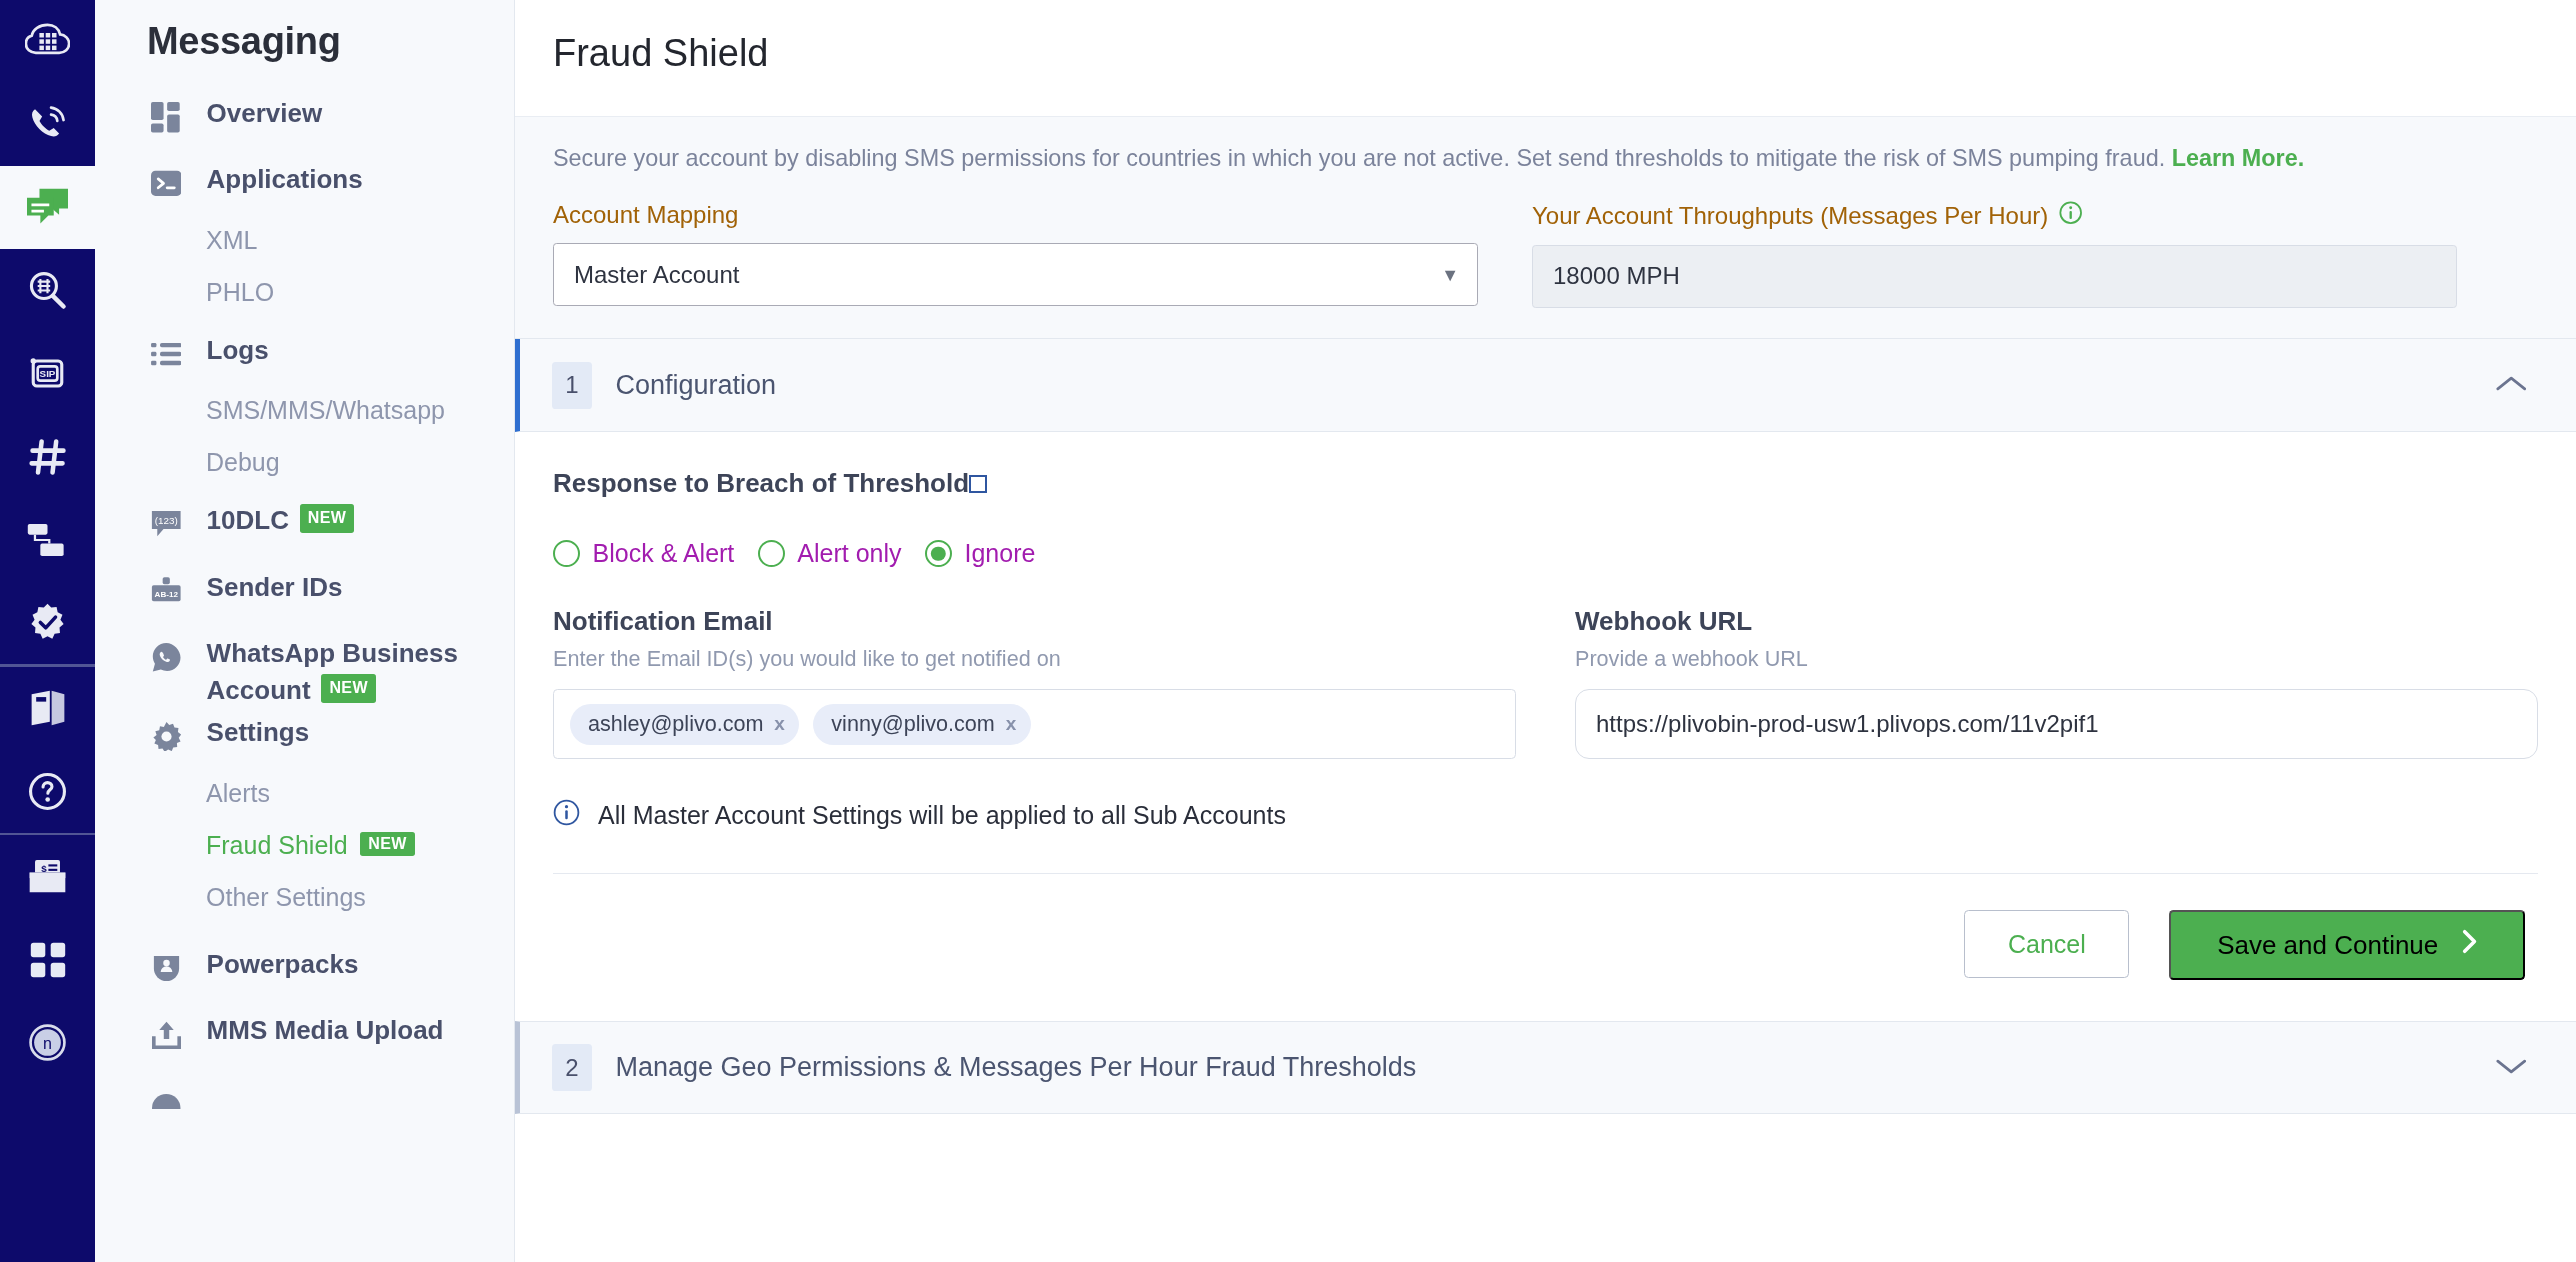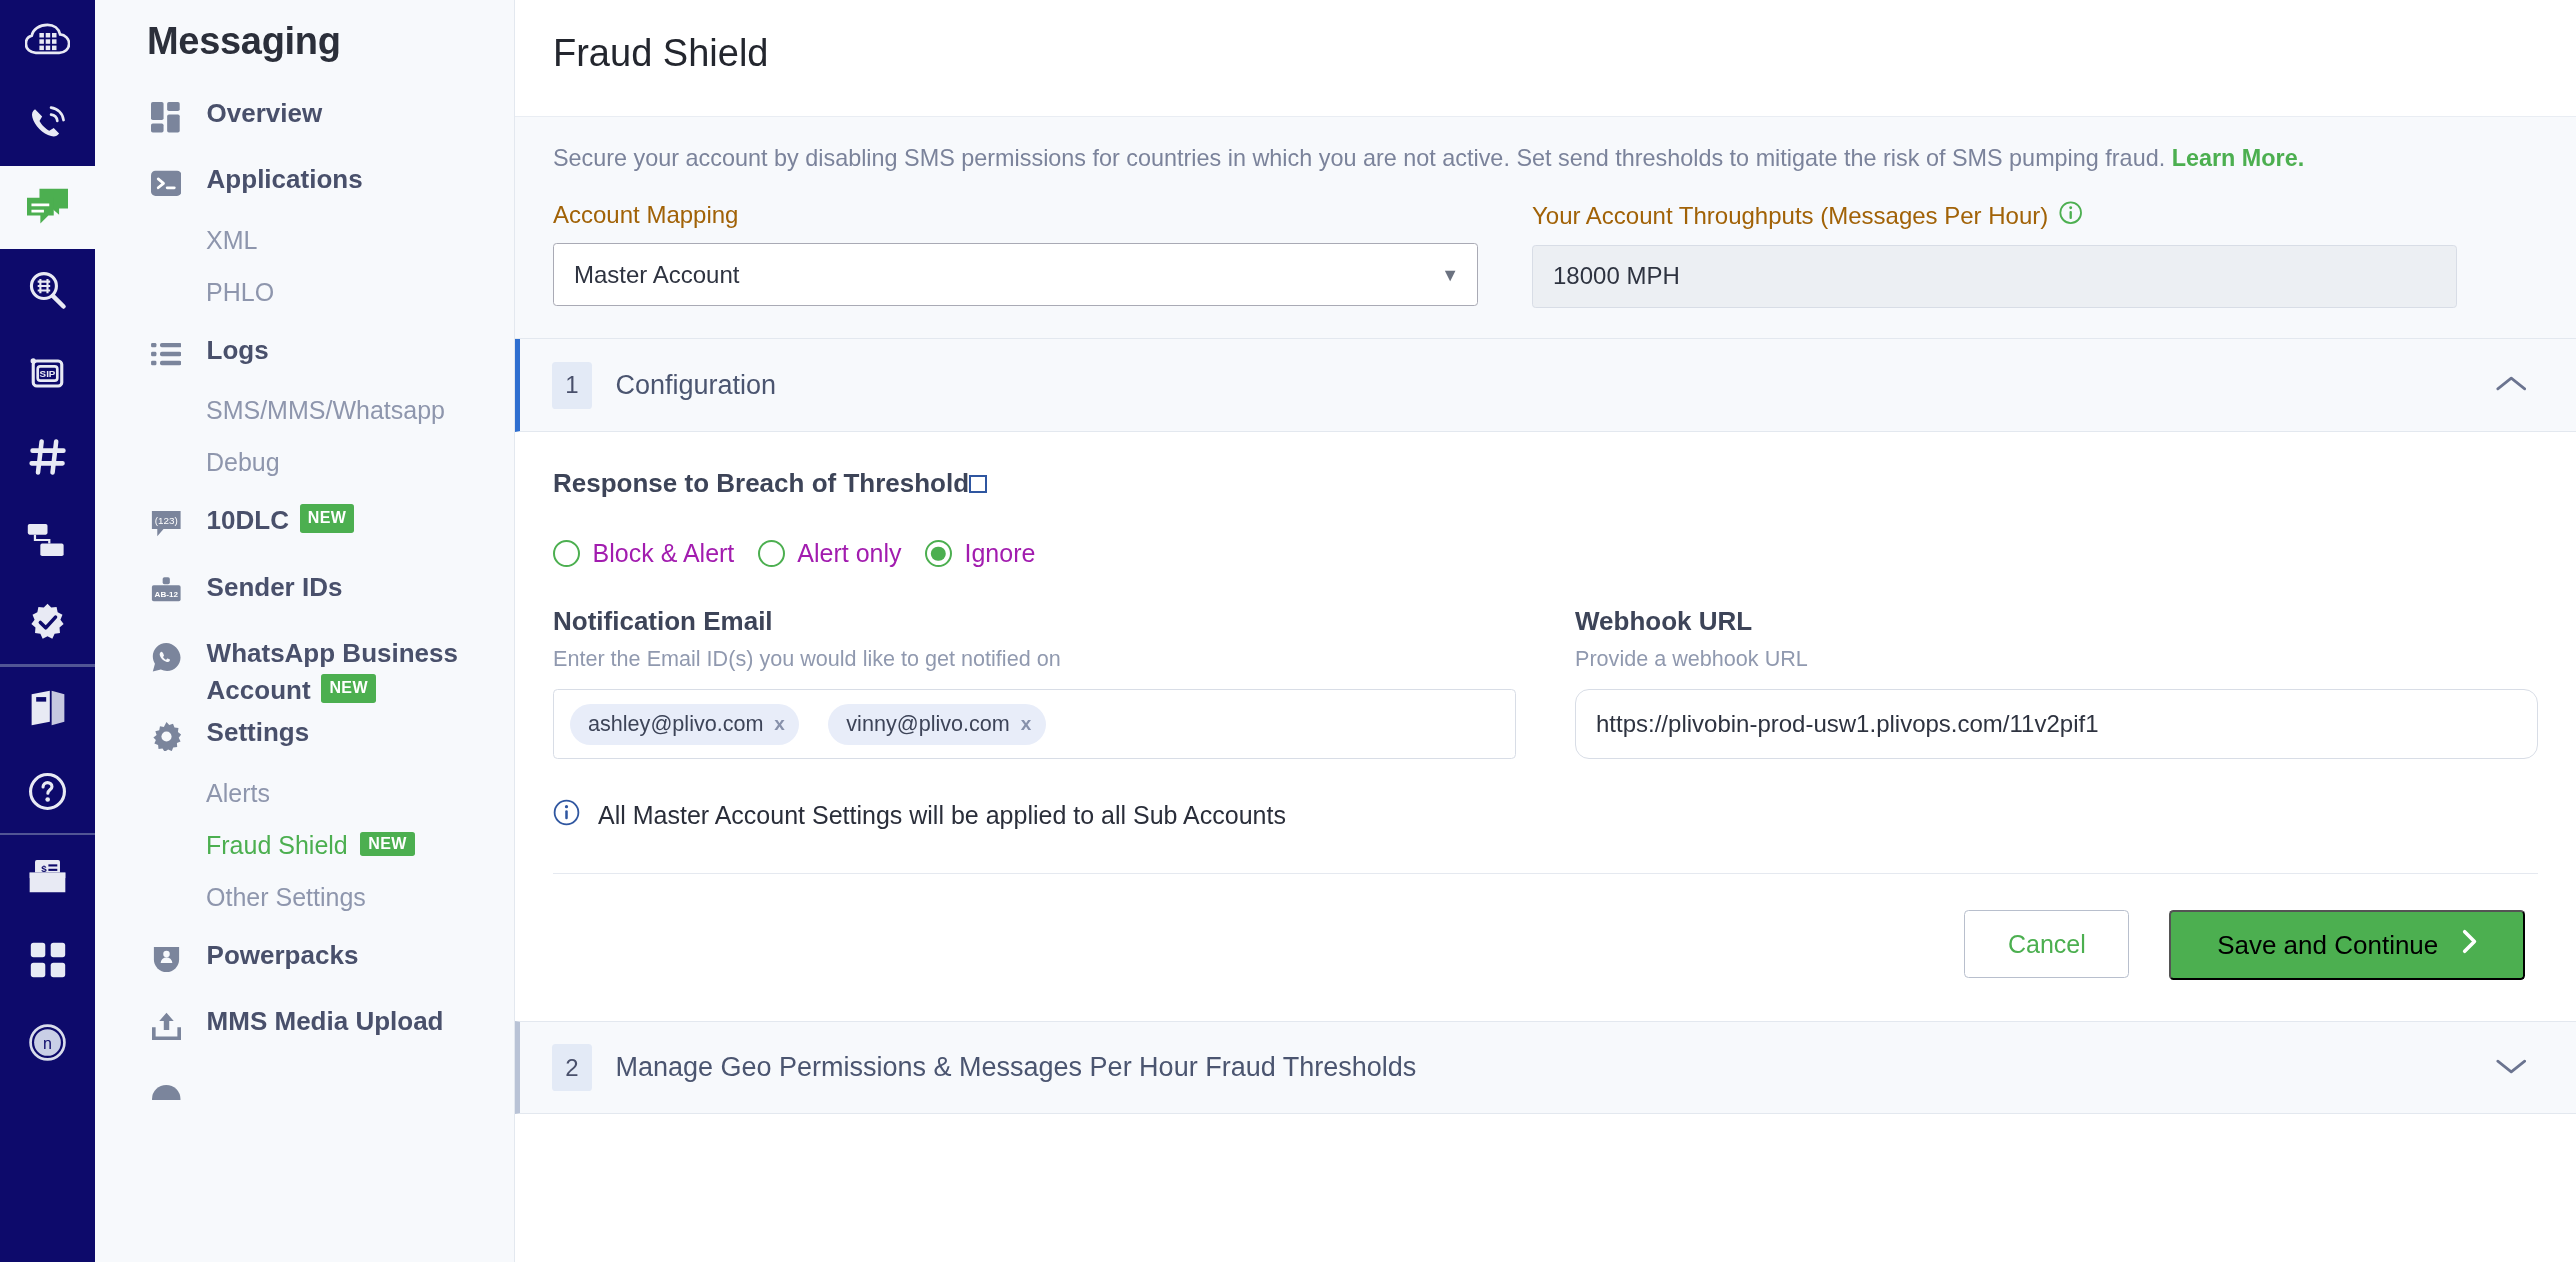--- a/index.html
+++ b/index.html
@@ -279,21 +279,21 @@
     margin-bottom: 17px;
   }
   .chip-input {
     min-height: 70px;
     border: 0.9px solid #d8dde6;
     border-radius: 4.5px;
     background: #fff;
     display: flex;
     align-items: center;
     padding: 0 16px;
-    gap: 29px;
+    gap: 14px;
   }
   .chip {
     background: #e8edf9;
     border-radius: 23.4px;
     height: 41px;
     display: flex;
     align-items: center;
     padding: 0 14.4px 0 18px;
     font-size: 21.6px;
     color: #3d4458;
@@ -599,21 +599,21 @@
           <span class="nav-sub">Alerts</span>
         </div>
       <div class="nav-sub-row">
         <span class="nav-sub active">Fraud Shield</span>
         <span class="badge-new" style="top:-14.4px;margin-left:12.6px">NEW</span>
       </div>
       <div class="nav-sub-row">
           <span class="nav-sub">Other Settings</span>
         </div>
 
-      <div class="nav-group" style="">
+      <div class="nav-group" style="margin-top:9px">
         <span class="nav-ico">
           <svg width="29" height="27" viewBox="0 0 32 30">
             <path d="M2 1h28v14a14 14 0 0 1-28 0z" fill="#7b859c"></path>
             <circle cx="16" cy="9" r="3.6" fill="#f7f9fc"></circle>
             <path d="M9.5 19a6.5 6.5 0 0 1 13 0z" fill="#f7f9fc"></path>
           </svg>
         </span>
         <span class="nav-group-label">Powerpacks</span>
       </div>
 

